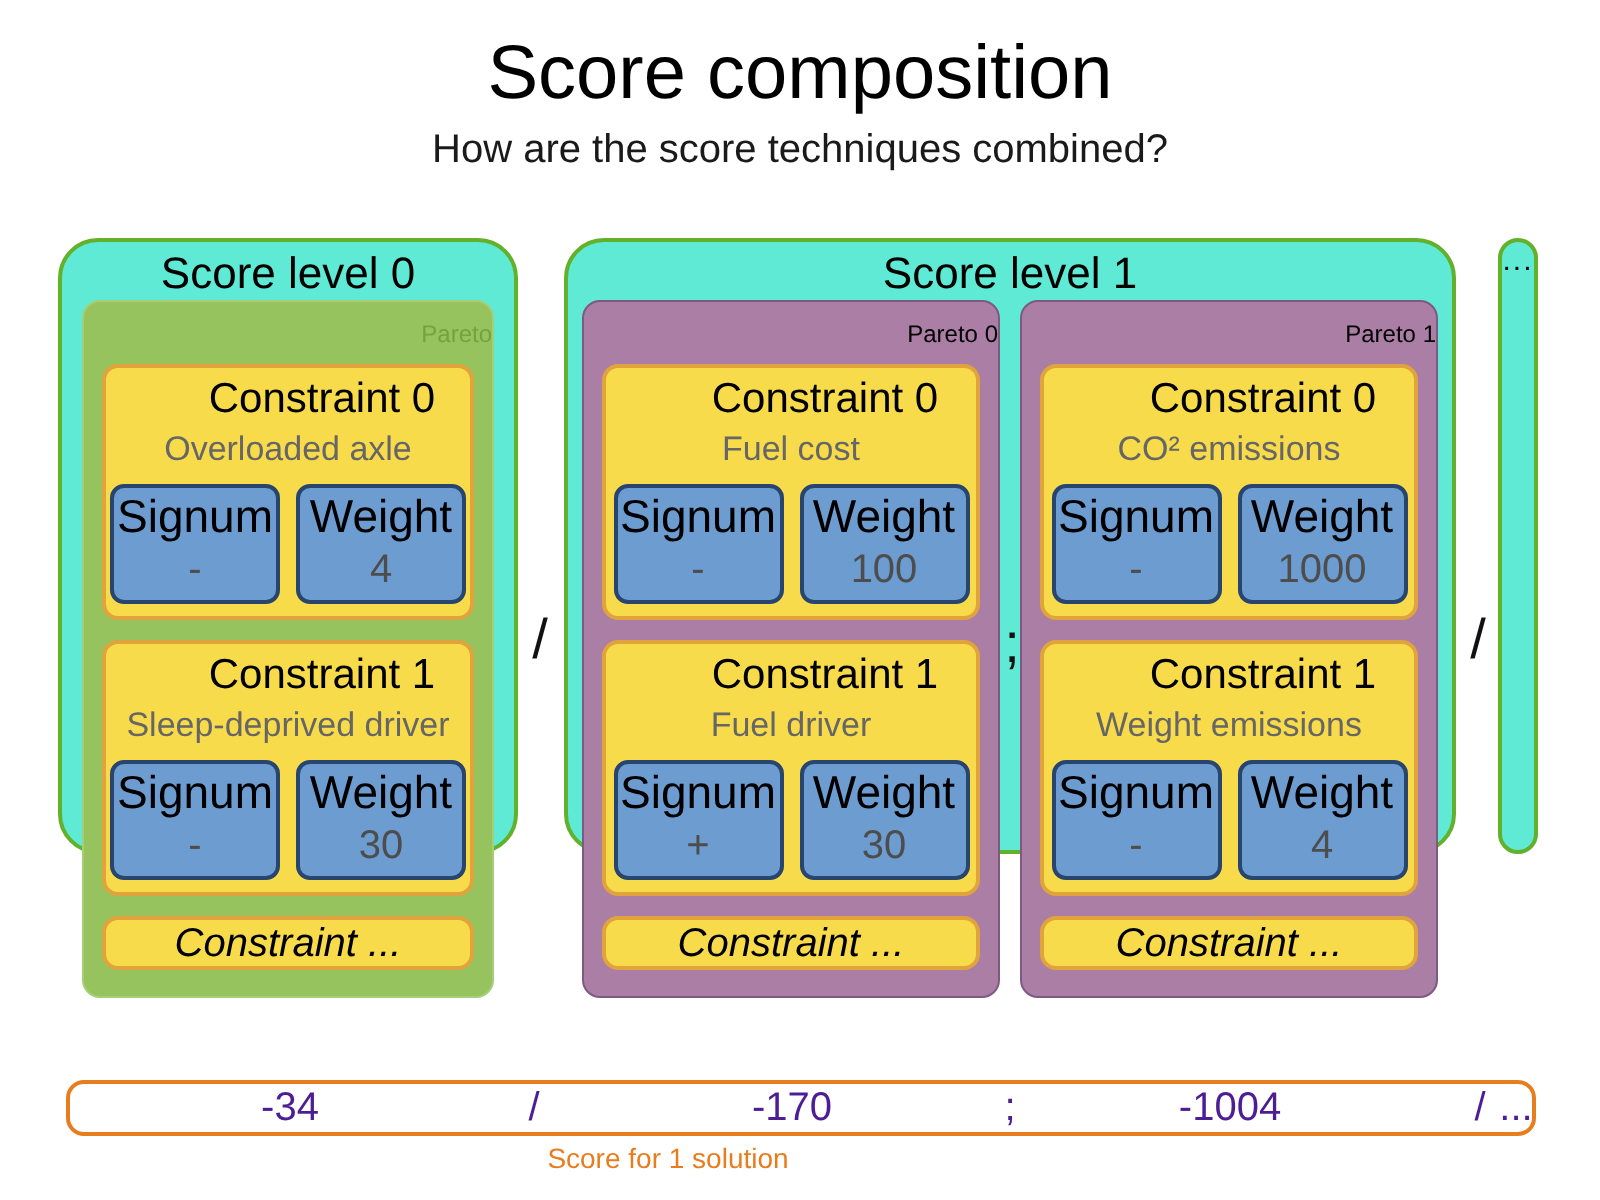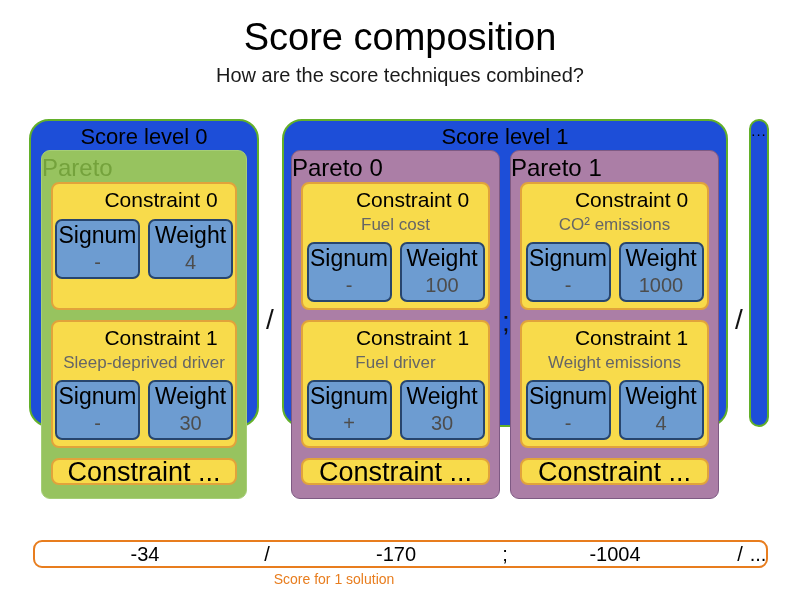--- a/index.html
+++ b/index.html
@@ -12,53 +12,53 @@
     font-size:38px; color:#000000; letter-spacing:0px;
   }
   .slide-subtitle {
     position:absolute; top:64px; left:0; width:800px; text-align:center;
     font-size:20px; color:#1a1a1a;
   }
 
   
   .level {
     position:absolute; top:119px; height:308px; box-sizing:border-box;
-    background:#1d4ed8; border:2px solid #63b02a; border-radius:20px;
+    background:#5eead4; border:2px solid #63b02a; border-radius:20px;
   }
   .level-0 { left:29px;  width:230px; }
   .level-1 { left:282px; width:446px; }
   .level-more { left:749px; width:20px; }
   .level-title {
     height:29px; line-height:31px; text-align:center; font-size:22px; color:#000;
   }
   .level-more .level-title { font-size:15px; letter-spacing:1px; line-height:20px; }
 
   .pareto-row { display:flex; gap:10px; padding:0 7px; }
   .level-0 .pareto-row { padding:0 10px; }
 
   
   .pareto {
     height:349px; box-sizing:border-box; border-radius:9px; flex:1;
   }
   .pareto-green { background:#97c35f; border:1px solid #a6ce77; }
   .pareto-purple { background:#ab7ea6; border:1px solid #7e5a83; }
-  .pareto-title { height:31px; line-height:33px; text-align:left; font-size:24px; color:#000; }
+  .pareto-title { height:31px; line-height:33px; text-align:right; font-size:12px; color:#000; }
   .pareto-title-muted { color:#74a23c; }
 
   
   .constraint {
     margin:0 9px 10px 9px; height:128px; box-sizing:border-box;
     background:#f8db4b; border:2px solid #e1a33b; border-radius:8px;
     text-align:center;
   }
   .constraint-more { height:27px; margin-top:4px; }
   .c-title { font-size:21px; line-height:27px; padding-top:2px; color:#000;padding-left:34px; }
   .c-sub   { font-size:17px; line-height:23px; color:#666666; }
   .c-minis { display:flex; justify-content:center; gap:8px; margin-top:6px; }
-  .c-more-label { font-size:27px; line-height:24px; color:#000; }
+  .c-more-label { font-size:20px; line-height:24px; color:#000;font-style:italic; }
 
   
   .mini {
     width:85px; height:60px; box-sizing:border-box;
     background:#6d9cd1; border:2px solid #27456e; border-radius:7px;
   }
   .mini-label { font-size:23px; line-height:27px; color:#000; margin-top:1px; }
   .mini-value { font-size:20px; line-height:26px; color:#4d4d4d; }
 
   
@@ -69,21 +69,21 @@
   .sep-b { left:495px; width:22px; top:306px; }
   .sep-c { left:725px; width:28px; top:304px; }
 
   
   .score-bar {
     position:absolute; left:33px; top:540px; width:735px; height:28px;
     box-sizing:border-box; background:#ffffff;
     border:2px solid #e87d1e; border-radius:9px;
   }
   .bar-item {
-    position:absolute; top:0; line-height:25px; font-size:20px; color:#000000;
+    position:absolute; top:0; line-height:25px; font-size:20px; color:#4c1d95;
     transform:translateX(-50%); white-space:nowrap;
   }
   .bar-l0   { left:110px; }
   .bar-s1   { left:232px; }
   .bar-p0   { left:361px; }
   .bar-s2   { left:470px; }
   .bar-p1   { left:580px; }
   .bar-s3   { left:705px; }
   .bar-more { left:723px; }
   .score-caption {
@@ -100,20 +100,21 @@
   <div class="slide-subtitle">How are the score techniques combined?</div>
 
   <div class="level level-0">
     <div class="level-title">Score level 0</div>
     <div class="pareto-row">
       <div class="pareto pareto-green">
         <div class="pareto-title pareto-title-muted">Pareto</div>
 
         <div class="constraint">
           <div class="c-title">Constraint 0</div>
+          <div class="c-sub">Overloaded axle</div>
           <div class="c-minis">
             <div class="mini">
               <div class="mini-label">Signum</div>
               <div class="mini-value">-</div>
             </div>
             <div class="mini">
               <div class="mini-label">Weight</div>
               <div class="mini-value">4</div>
             </div>
           </div>

